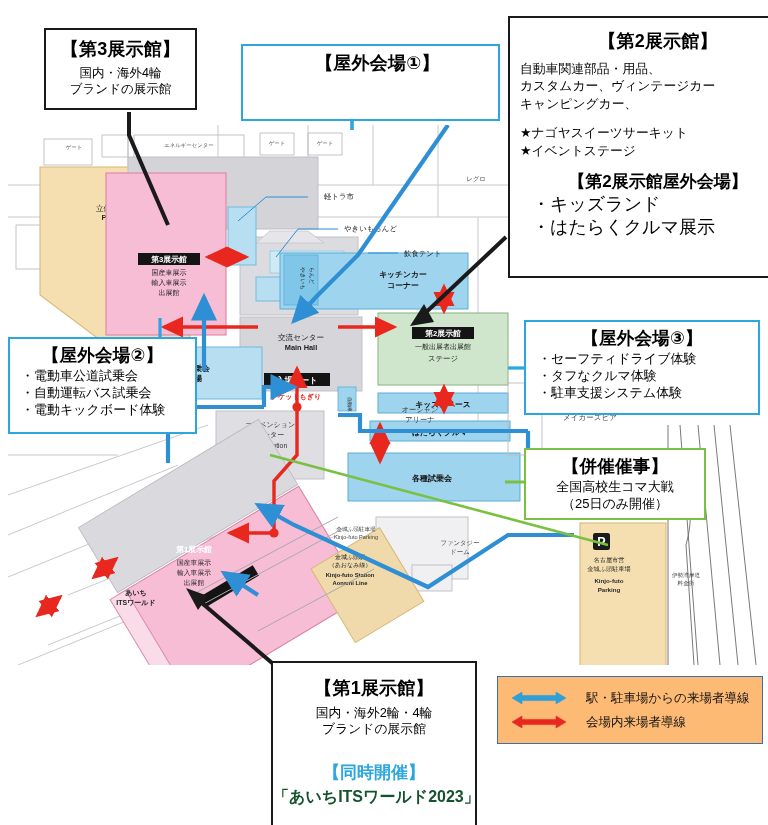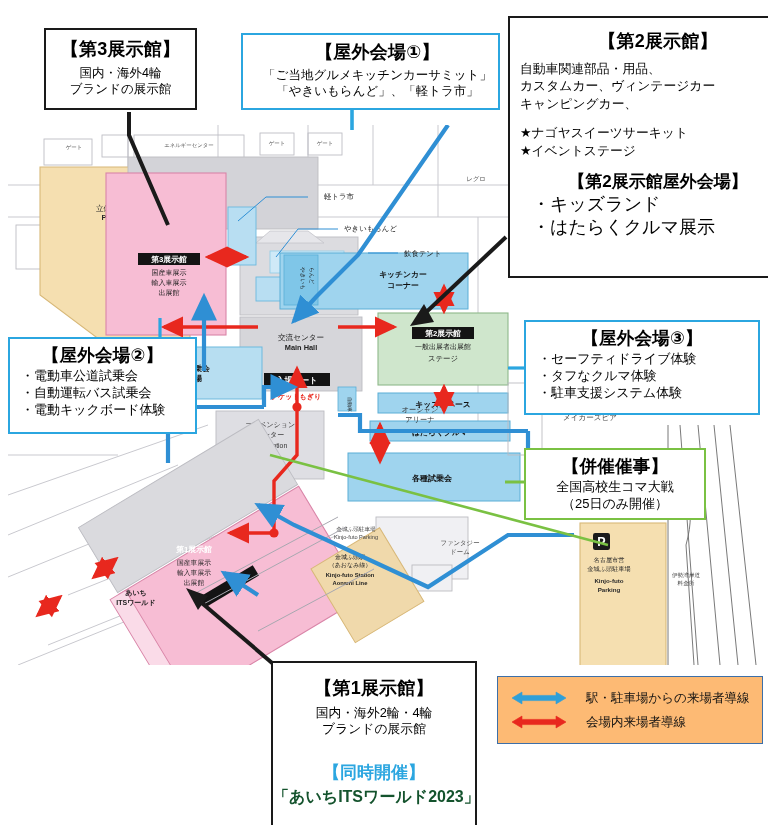--- a/index.html
+++ b/index.html
@@ -36,21 +36,21 @@
   .callout .bd { font-size: 12.5px; }
   .callout .bd div { white-space: nowrap; }
   .box-black { border: 2.6px solid #1a1a1a; }
   .box-blue  { border: 2.8px solid #2ba6e0; }
   .box-green { border: 2.8px solid #7ac143; }
 
   #cal-hall3 { left: 44px;  top: 28px;  width: 153px; height: 82px; padding-top: 8px; }
   #cal-hall3 .hd { font-size: 18px; }
   #cal-hall3 .bd { margin-top: 4px; font-size: 12.5px; }
 
-  #cal-out1  { left: 241px; top: 33px;  width: 259px; height: 77px; padding-top: 6px; padding-left: 14px; }
+  #cal-out1  { left: 241px; top: 44px;  width: 259px; height: 77px; padding-top: 6px; padding-left: 14px; }
   #cal-out1 .hd { font-size: 18px; }
   #cal-out1 .bd { margin-top: 3px; font-size: 12.5px; }
 
   #cal-hall2 { left: 508px; top: 16px;   width: 300px; height: 262px; padding-top: 12px; }
   #cal-hall2 .hd { font-size: 18px; }
   #cal-hall2 .bd { margin-top: 8px; font-size: 12.8px; text-align: left; padding-left: 10px; }
   #cal-hall2 .bd div { margin-bottom: 1px; }
   #cal-hall2 .spacer { height: 11px; }
   #cal-hall2 .hd2 { font-size: 17px; font-weight: bold; margin-top: 12px; white-space: nowrap; }
   #cal-hall2 .bd2 { font-size: 18px; text-align: left; padding-left: 22px; }
@@ -393,24 +393,20 @@
   <div class="callout box-black" id="cal-hall3">
     <div class="hd">【第3展示館】</div>
     <div class="bd">
       <div>国内・海外4輪</div>
       <div>ブランドの展示館</div>
     </div>
   </div>
 
   <div class="callout box-blue" id="cal-out1">
     <div class="hd">【屋外会場①】</div>
-    <div class="bd">
-      <div>「ご当地グルメキッチンカーサミット」</div>
-      <div>「やきいもらんど」、「軽トラ市」</div>
-    </div>
   </div>
 
   <div class="callout box-black" id="cal-hall2">
     <div class="hd">【第2展示館】</div>
     <div class="bd">
       <div>自動車関連部品・用品、</div>
       <div>カスタムカー、ヴィンテージカー</div>
       <div>キャンピングカー、</div>
       <div class="spacer"></div>
       <div>★ナゴヤスイーツサーキット</div>

